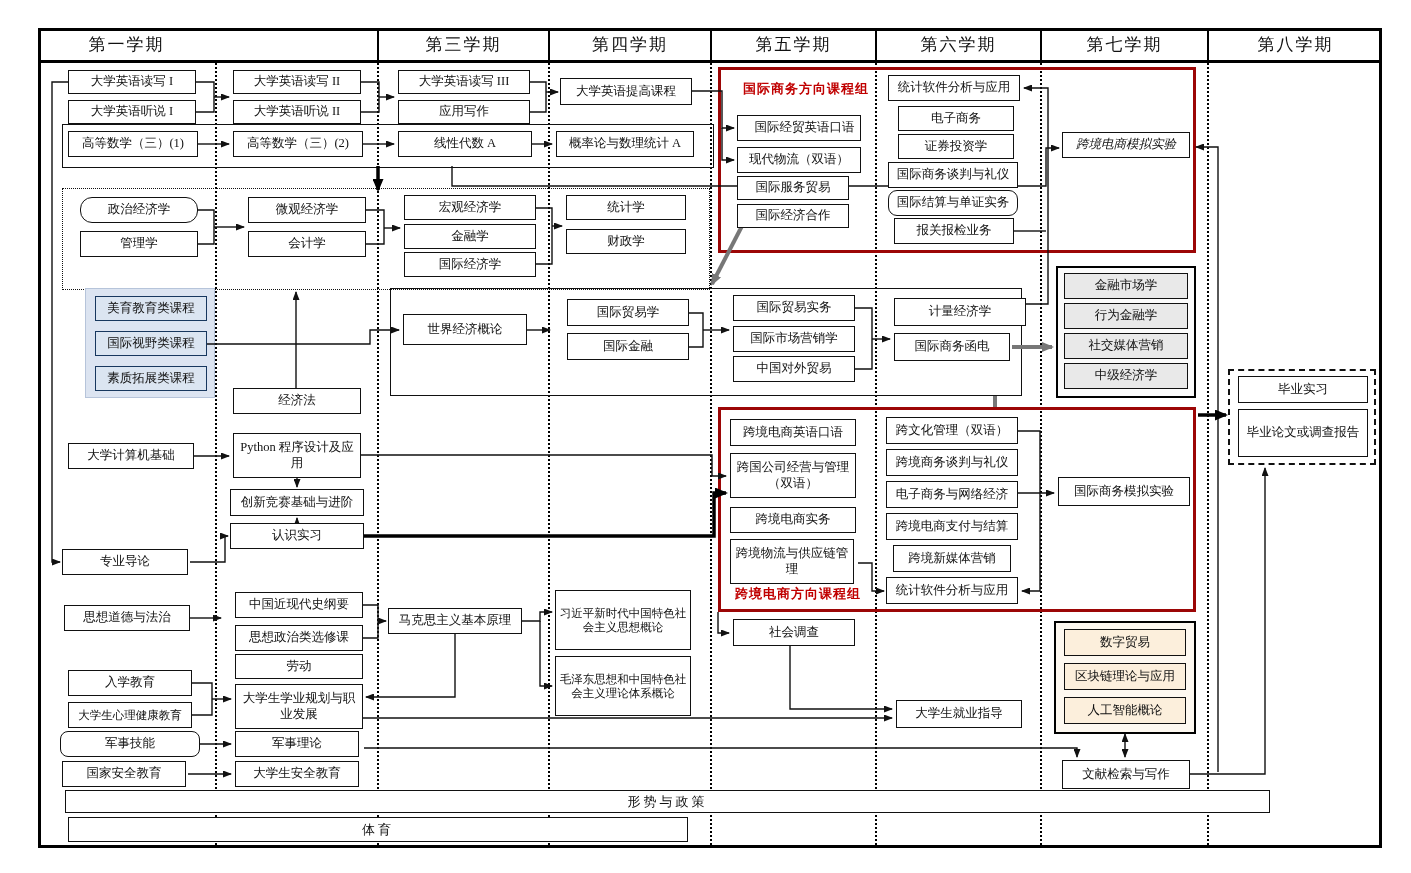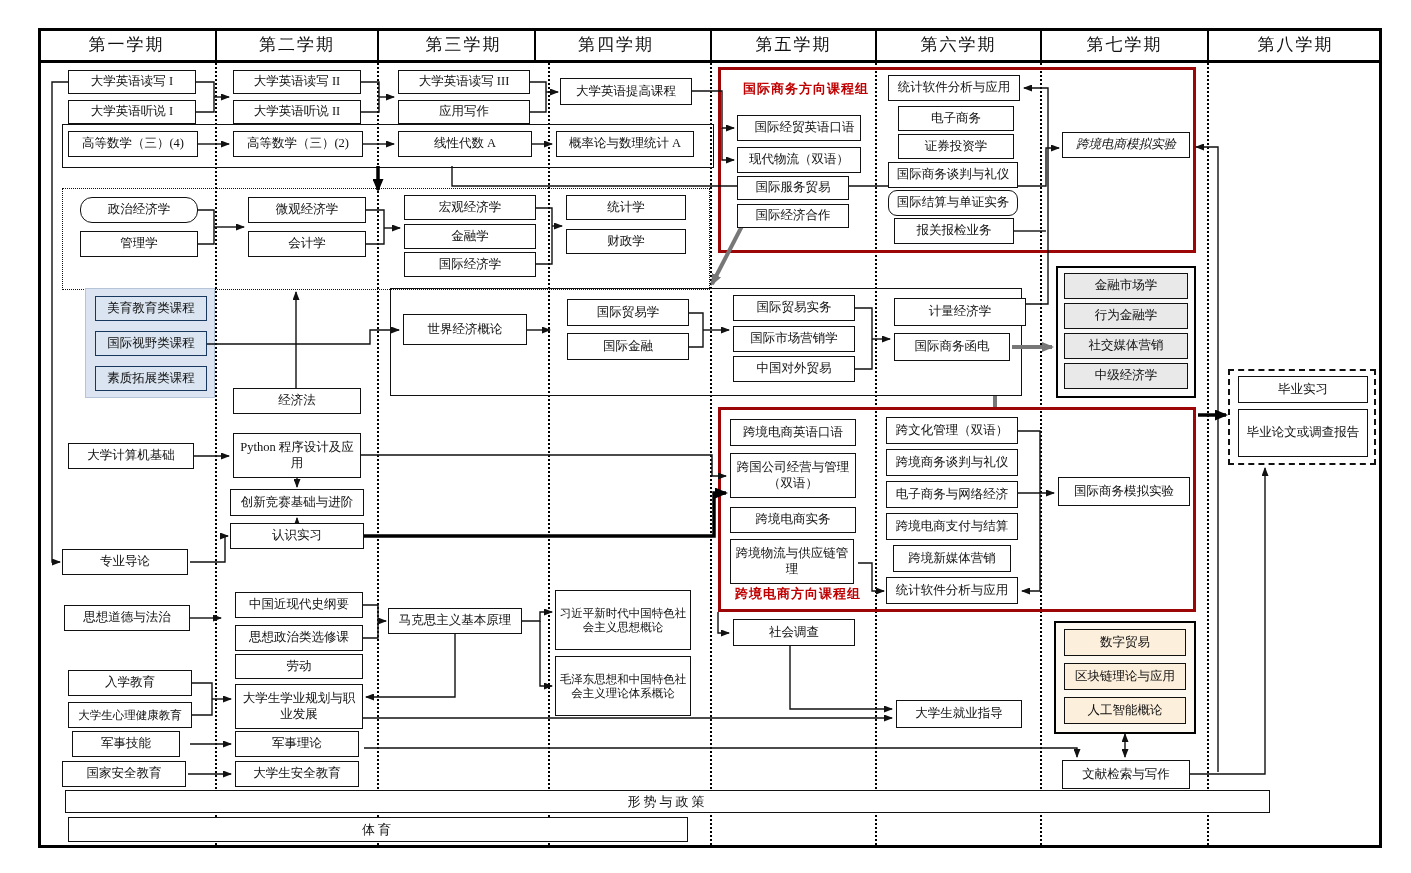--- a/index.html
+++ b/index.html
@@ -30,23 +30,22 @@
   .panel-box{background:#fbfbfb;border:2px solid #000;z-index:3;}
   .panel-cream{background:#fdf8f0;border:2px solid #000;z-index:3;}
 </style>
 </head>
 <body>
 
 <div id="stage">
   <div id="frame" style="left: 38px; top: 28px; width: 1344px; height: 820px;"></div>
   <div id="header" style="left: 38px; top: 28px; width: 1344px; height: 35px;">
       <div class="sem" style="left: 0px; width: 177px;">第一学期</div>
-      <div class="sem" style="left: 177px; width: 162px;">第二学期</div>
       <div class="sem" style="left: 339px; width: 171px;">第三学期</div>
-      <div class="sem" style="left: 496px; width: 162px;">第四学期</div>
+      <div class="sem" style="left: 510px; width: 162px;">第四学期</div>
       <div class="sem" style="left: 672px; width: 165px;">第五学期</div>
       <div class="sem" style="left: 837px; width: 165px;">第六学期</div>
       <div class="sem" style="left: 1002px; width: 167px;">第七学期</div>
       <div class="sem" style="left: 1169px; width: 175px;">第八学期</div>
     </div>
   <div id="columns">
       <div class="colline" style="left: 215px; top: 63px; height: 782px;"></div>
       <div class="colline" style="left: 377px; top: 63px; height: 782px;"></div>
       <div class="colline" style="left: 548px; top: 63px; height: 782px;"></div>
       <div class="colline" style="left: 710px; top: 63px; height: 782px;"></div>
@@ -136,32 +135,32 @@
       <div class="node frame-solid" style="left: 390px; top: 288px; width: 632px; height: 108px;"></div>
       <div class="node frame-red" style="left: 718px; top: 67px; width: 478px; height: 186px;"></div>
       <div class="node frame-red" style="left: 718px; top: 407px; width: 478px; height: 205px;"></div>
       <div class="node panel-box" style="left: 1056px; top: 266px; width: 140px; height: 132px;"></div>
       <div class="node panel-cream" style="left: 1054px; top: 621px; width: 142px; height: 113px;"></div>
       <div class="node frame-dashdot" style="left: 1228px; top: 369px; width: 148px; height: 96px;"></div>
       <div class="node redlabel" style="left: 740px; top: 80px; width: 170px; height: 18px;">国际商务方向课程组</div>
       <div class="node redlabel" style="left: 732px; top: 585px; width: 170px; height: 18px;">跨境电商方向课程组</div>
       <div class="node" style="left: 68px; top: 70px; width: 128px; height: 24px;">大学英语读写 I</div>
       <div class="node" style="left: 68px; top: 100px; width: 128px; height: 24px;">大学英语听说 I</div>
-      <div class="node" style="left: 68px; top: 131px; width: 130px; height: 26px;">高等数学（三）(4)</div>
+      <div class="node" style="left: 68px; top: 131px; width: 130px; height: 26px;">高等数学（三）(1)</div>
       <div class="node" style="left: 80px; top: 197px; width: 118px; height: 26px; border-radius: 12px;">政治经济学</div>
       <div class="node" style="left: 80px; top: 231px; width: 118px; height: 26px;">管理学</div>
       <div class="node blue" style="left: 95px; top: 296px; width: 112px; height: 25px;">美育教育类课程</div>
       <div class="node blue" style="left: 95px; top: 331px; width: 112px; height: 25px;">国际视野类课程</div>
       <div class="node blue" style="left: 95px; top: 366px; width: 112px; height: 25px;">素质拓展类课程</div>
       <div class="node" style="left: 68px; top: 443px; width: 126px; height: 26px;">大学计算机基础</div>
       <div class="node" style="left: 62px; top: 549px; width: 126px; height: 26px;">专业导论</div>
       <div class="node" style="left: 64px; top: 605px; width: 126px; height: 26px;">思想道德与法治</div>
       <div class="node" style="left: 68px; top: 670px; width: 124px; height: 26px;">入学教育</div>
       <div class="node sm" style="left: 68px; top: 702px; width: 124px; height: 26px;">大学生心理健康教育</div>
-      <div class="node" style="left: 72px; top: 731px; width: 108px; height: 26px;">军事技能</div>
+      <div class="node" style="left: 60px; top: 731px; width: 140px; height: 26px; border-radius: 8px;">军事技能</div>
       <div class="node" style="left: 62px; top: 761px; width: 124px; height: 26px;">国家安全教育</div>
       <div class="node" style="left: 233px; top: 70px; width: 128px; height: 24px;">大学英语读写 II</div>
       <div class="node" style="left: 233px; top: 100px; width: 128px; height: 24px;">大学英语听说 II</div>
       <div class="node" style="left: 233px; top: 131px; width: 130px; height: 26px;">高等数学（三）(2)</div>
       <div class="node" style="left: 248px; top: 197px; width: 118px; height: 26px;">微观经济学</div>
       <div class="node" style="left: 248px; top: 231px; width: 118px; height: 26px;">会计学</div>
       <div class="node" style="left: 233px; top: 388px; width: 128px; height: 26px;">经济法</div>
       <div class="node" style="left: 233px; top: 433px; width: 128px; height: 45px;">Python 程序设计及应用</div>
       <div class="node" style="left: 230px; top: 489px; width: 134px; height: 27px;">创新竞赛基础与进阶</div>
       <div class="node" style="left: 230px; top: 523px; width: 134px; height: 26px;">认识实习</div>

